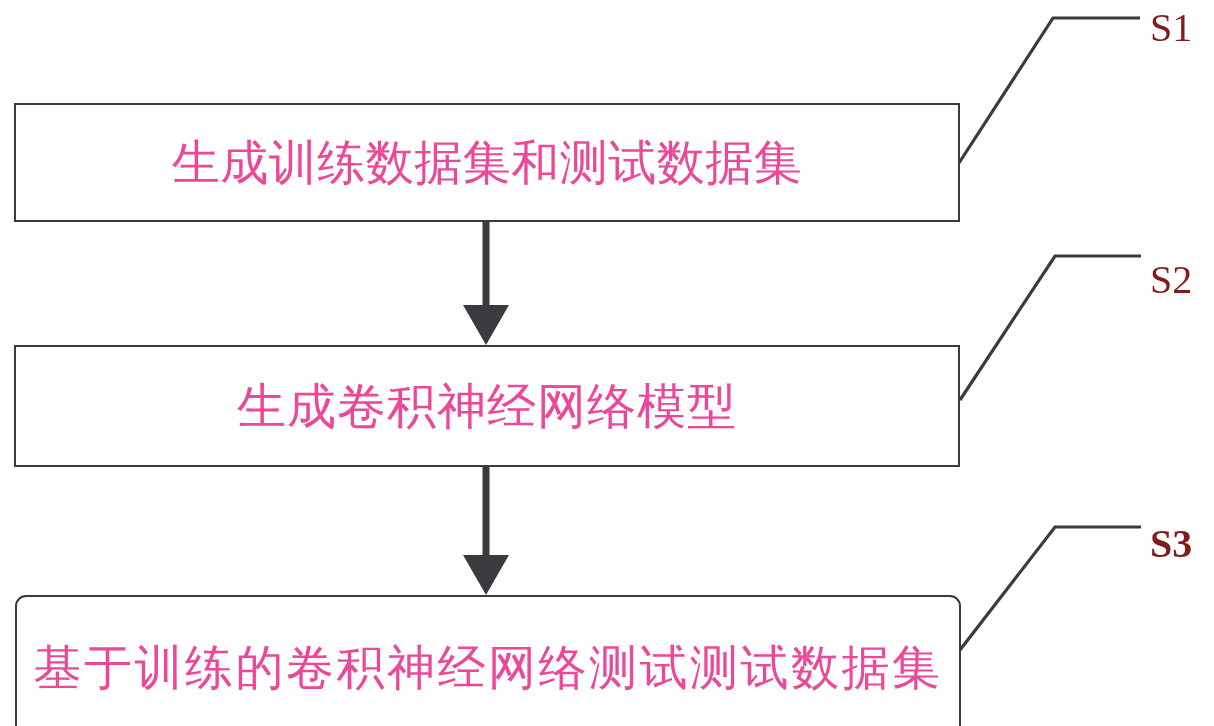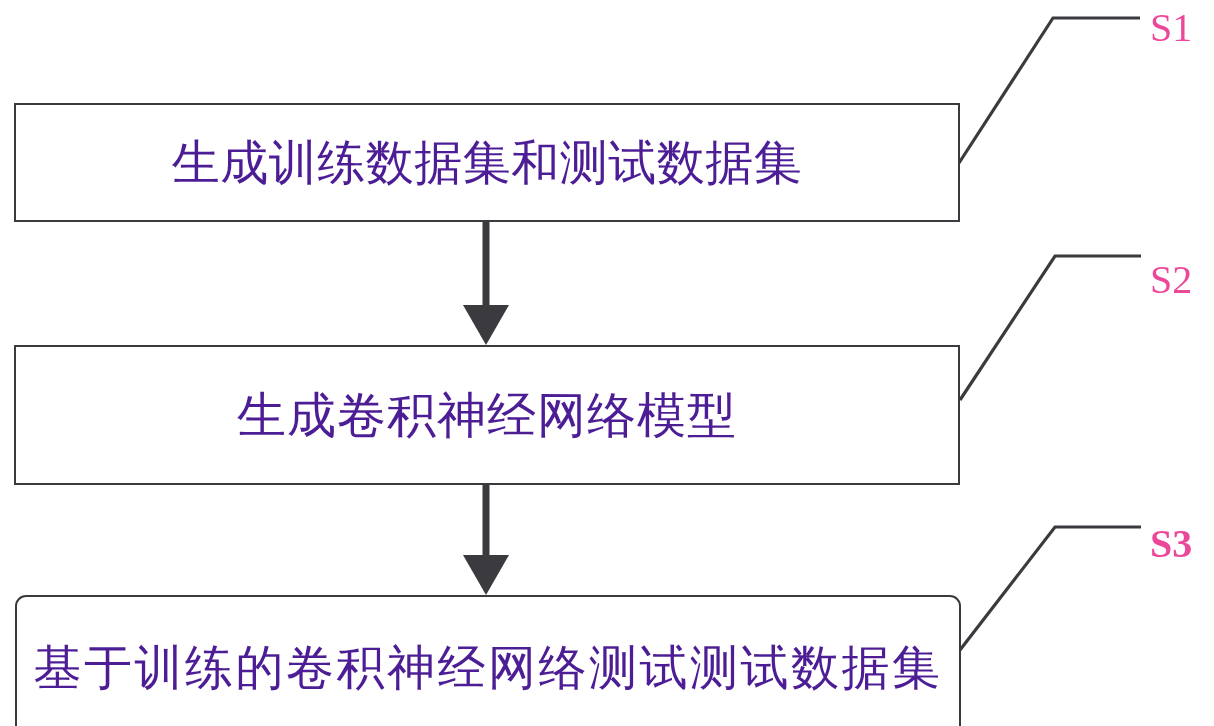--- a/index.html
+++ b/index.html
@@ -29,39 +29,39 @@
   .step-box {
     position: absolute;
     box-sizing: border-box;
     background: #ffffff;
     border: 2px solid #3b3b3f;
     display: flex;
     align-items: center;
     justify-content: center;
   }
   .step-box.b1 { left: 14px;  top: 103px; width: 946px; height: 119px; }
-  .step-box.b2 { left: 14px;  top: 345px; width: 946px; height: 140px; }
+  .step-box.b2 { left: 14px;  top: 345px; width: 946px; height: 122px; }
   .step-box.b3 { left: 15px;  top: 595px; width: 946px; height: 146px; border-radius: 11px; }
 
   .step-label {
     font-family: "Liberation Serif", "DejaVu Serif", serif;
-    color: #4c1d95;
+    color: #ec4899;
     white-space: nowrap;
     line-height: 1;
     font-weight: 400;
   }
   .b1 .step-label { font-size: 48px; letter-spacing: 0.5px; }
   .b2 .step-label { font-size: 49px; letter-spacing: 1px; }
   .b3 .step-label { font-size: 48px; letter-spacing: 2.5px; }
 
   .s-tag {
     position: absolute;
     font-family: "Liberation Serif", "DejaVu Serif", serif;
     font-size: 40px;
-    color: #ec4899;
+    color: #7f1d1d;
     line-height: 1;
     white-space: nowrap;
   }
   .s-tag.t1 { left: 1150px; top: 8px; }
   .s-tag.t2 { left: 1150px; top: 260px; }
   .s-tag.t3 { left: 1150px; top: 524px; font-weight: bold; }
 </style>
 </head>
 <body>
 

